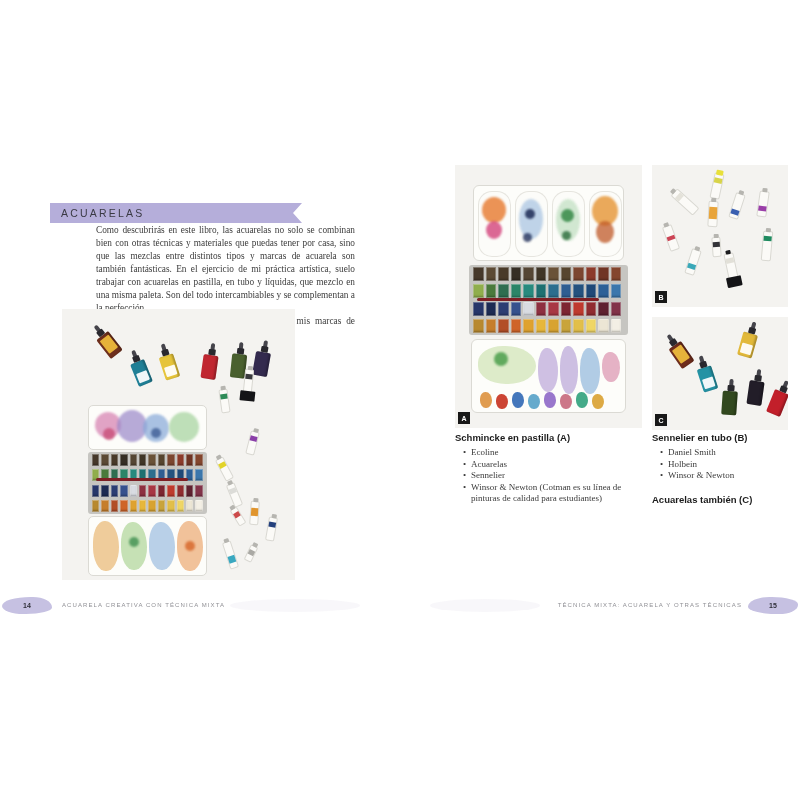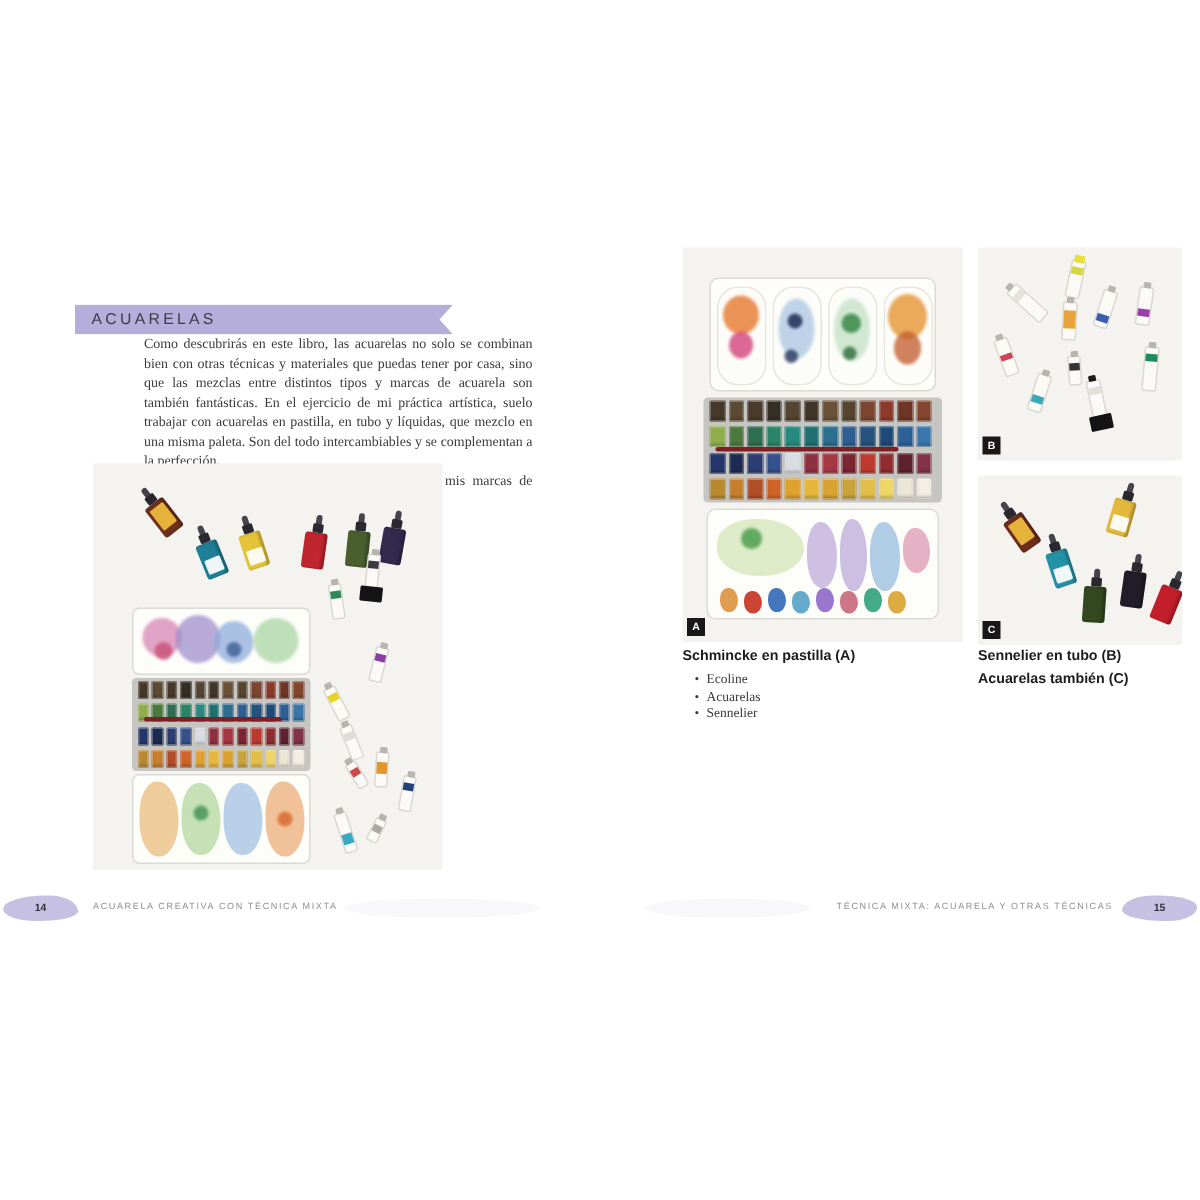--- a/index.html
+++ b/index.html
@@ -412,24 +412,30 @@
       </div>
     <div class="photo-label" style="left:3px;top:97px;">C</div>
   </div>
 
   <div class="list-col" id="col-a">
       <div class="sec-heading">Schmincke en pastilla (A)</div>
       <ul class="brand-list">
         <li>Ecoline</li>
         <li>Acuarelas</li>
         <li>Sennelier</li>
+        <li>Winsor &amp; Newton (Cotman es su línea de pinturas de calidad para estudiantes)</li>
       </ul>
     </div>
   <div class="list-col" id="col-bc">
       <div class="sec-heading">Sennelier en tubo (B)</div>
+      <ul class="brand-list">
+        <li>Daniel Smith</li>
+        <li>Holbein</li>
+        <li>Winsor &amp; Newton</li>
+      </ul>
       <div class="sec-heading">Acuarelas también (C)</div>
     </div>
 
   <div class="ghost" style="left:230px;top:599px;width:130px;height:13px;"></div>
   <div class="ghost" style="left:430px;top:599px;width:110px;height:13px;"></div>
   <div class="folio" id="folio-left">
     <span>14</span>
   </div>
   <div class="running-head" id="rh-left">ACUARELA CREATIVA CON TÉCNICA MIXTA</div>
   <div class="running-head" id="rh-right">TÉCNICA MIXTA: ACUARELA Y OTRAS TÉCNICAS</div>

